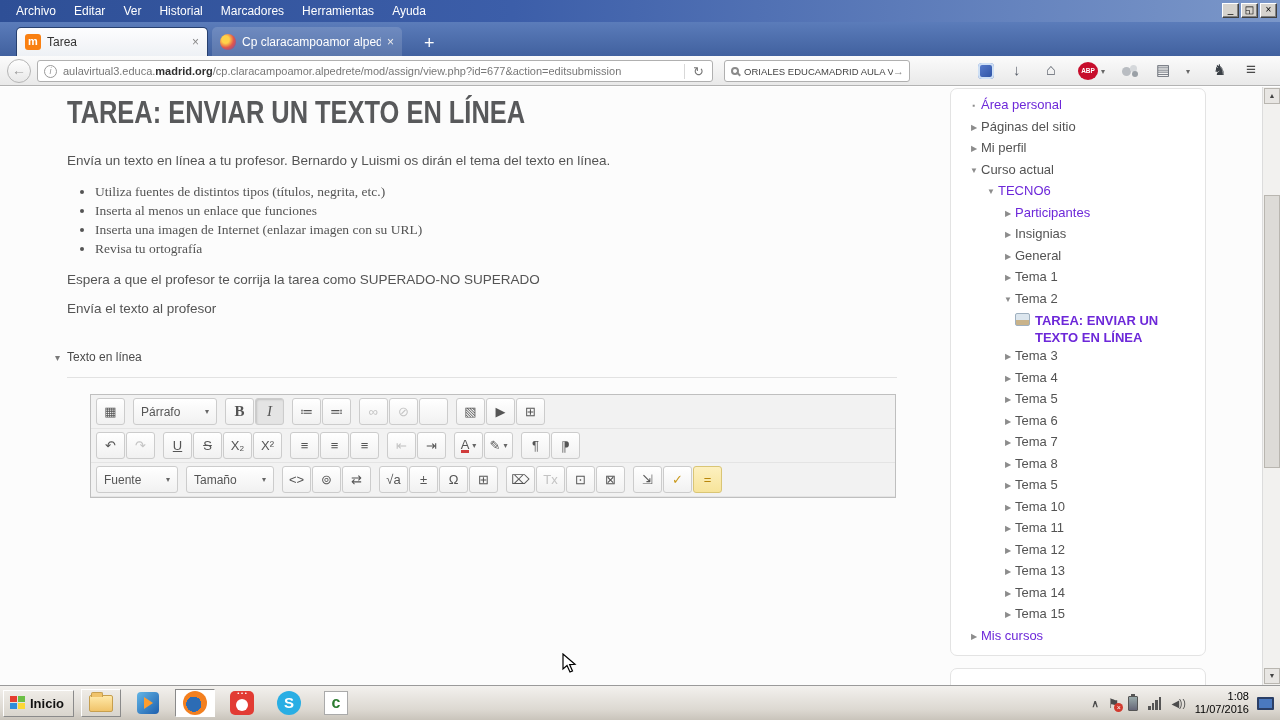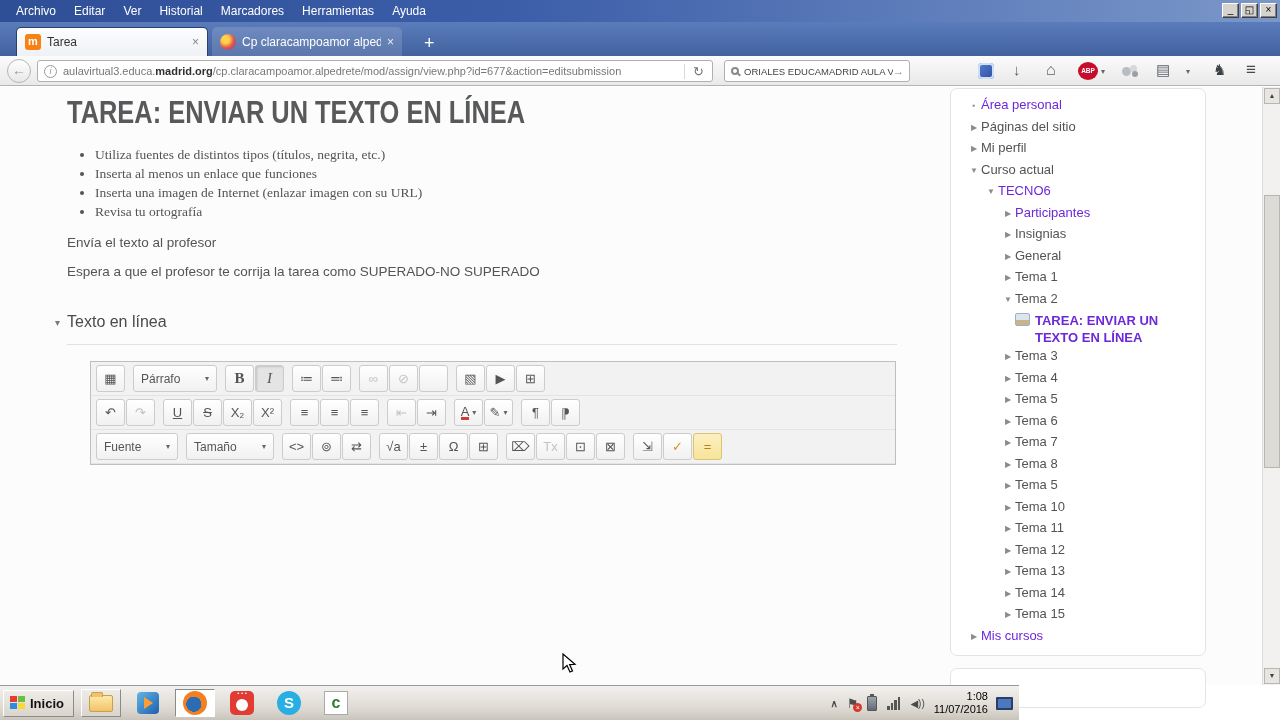--- a/index.html
+++ b/index.html
@@ -63,21 +63,21 @@
   
   #page { position:absolute; left:0; top:87px; width:1280px; height:598px; background:#fcfcfc; }
   #content { position:absolute; left:67px; top:8px; width:830px; color:#555; font-size:13.5px; }
   #page-title { font-size:31px; font-weight:bold; color:#58595b; transform:scaleX(0.82); transform-origin:left; white-space:nowrap; letter-spacing:0; }
   #intro { margin-top:22px; color:#545454; }
   #req-list { margin:14px 0 0 28px; line-height:19px; color:#545454; }
   #req-list li { margin-bottom:0;font-family:Liberation Serif, serif; }
   .para { margin-top:14px; color:#545454; }
   #section-row { margin-top:34px; display:flex; align-items:center; color:#4a4a4a; }
   #section-tri { font-size:10px; color:#7a7a7a; margin:0 7px 0 -12px; }
-  #section-title { font-size:16px; }
+  #section-title { font-size:12px; }
   #sep { border:none; border-top:1px solid #e2e2e2; margin-top:13px; }
 
   
   #editor { margin:16px 0 0 23px; width:806px; border:1px solid #bfbfbf; background:#fff; }
   .ed-row { background:#f2f2f2; padding:3px 5px; display:flex; align-items:center; border-bottom:1px solid #e4e4e4; height:34px; }
   .ed-group { display:flex; margin-right:7px; }
   .ed-btn { min-width:29px; height:27px; margin-right:1px; background:linear-gradient(#fff,#f1f1f1); border:1px solid #ccc; border-radius:3px;
     color:#555; font-size:13px; display:flex; align-items:center; justify-content:center; }
   .ed-btn.disabled { color:#c3c3c3; }
   .ed-btn.active { background:#e4e4e4; box-shadow:inset 1px 1px 2px rgba(0,0,0,0.15); }
@@ -116,21 +116,21 @@
   
   #scrollbar { position:absolute; left:1262px; top:0; width:18px; height:598px; background:#f2f1ef; border-left:1px solid #dcdcdc; }
   .sb-btn { position:absolute; left:1px; width:16px; height:16px; background:#e8e6e3; border:1px solid #b9b6b0; font-size:7px; color:#444; text-align:center; line-height:14px; }
   #sb-up { top:1px; } #sb-down { bottom:1px; }
   #sb-thumb { position:absolute; left:1px; top:108px; width:16px; height:273px; background:#dddbd7; border:1px solid #b9b6b0; }
 
   
   #cursor { position:absolute; left:562px; top:566px; }
 
   
-  #taskbar { position:absolute; left:0; top:685px; width:1019px; height:35px;
+  #taskbar { position:absolute; left:0; top:685px; width:1280px; height:35px;
     background:linear-gradient(180deg,#f3f1ee 0%,#dcd8d1 70%,#c9c4bb 100%); border-top:1px solid #9a9a9a; display:flex; align-items:center; }
   .tb-bevel { background:linear-gradient(#efece7,#d9d5cd); border:1px solid; border-color:#fff #8a8a8a #8a8a8a #fff; }
   #start-btn { height:27px; margin-left:3px; padding:0 9px 0 6px; display:flex; align-items:center; font-weight:bold; font-size:13px; color:#111; }
   #start-flag { width:15px; height:14px; margin-right:5px; display:grid; grid-template-columns:7px 7px; grid-template-rows:6px 6px; gap:1px; }
   #start-flag i:nth-child(1){background:#e53e30;} #start-flag i:nth-child(2){background:#6cbf45;}
   #start-flag i:nth-child(3){background:#2f8cdb;} #start-flag i:nth-child(4){background:#fdd835;}
   .tb-app { width:40px; height:28px; margin-left:7px; display:flex; align-items:center; justify-content:center; }
   .tb-app.pressed { background:#fff; border:1px solid; border-color:#8a8a8a #fff #fff #8a8a8a; }
   .ico-folder { width:24px; height:17px; background:linear-gradient(#ffe9a8,#f0c36a); border:1px solid #c79f4e; border-radius:2px; position:relative; }
   .ico-folder::before { content:""; position:absolute; top:-4px; left:1px; width:10px; height:4px; background:#f0c36a; border:1px solid #c79f4e; border-bottom:none; border-radius:2px 2px 0 0; }
@@ -211,28 +211,29 @@
     </div>
   <span class="nav-ico" id="clip-ico">▤</span>
   <span class="caret" id="clip-caret">▾</span>
   <span class="nav-ico" id="wing-ico">♞</span>
   <span class="nav-ico" id="menu-ico">≡</span>
 </div>
 
 <div id="page">
   <div id="content">
     <div id="page-title">TAREA: ENVIAR UN TEXTO EN LÍNEA</div>
+    <p id="intro">Envía un texto en línea a tu profesor. Bernardo y Luismi os dirán el tema del texto en línea.</p>
     <ul id="req-list">
       <li>Utiliza fuentes de distintos tipos (títulos, negrita, etc.)</li>
       <li>Inserta al menos un enlace que funciones</li>
       <li>Inserta una imagen de Internet (enlazar imagen con su URL)</li>
       <li>Revisa tu ortografía</li>
     </ul>
+    <p class="para">Espera a que el profesor te corrija la tarea como SUPERADO-NO SUPERADO</p>
     <p class="para">Envía el texto al profesor</p>
-    <p class="para">Espera a que el profesor te corrija la tarea como SUPERADO-NO SUPERADO</p>
     <div id="section-row">
       <span id="section-tri">▾</span>
       <span id="section-title">Texto en línea</span>
     </div>
     <hr id="sep">
     <div id="editor">
       <div id="ed-toolbar">
           <div class="ed-row">
             <div class="ed-group">
               <div class="ed-btn">

